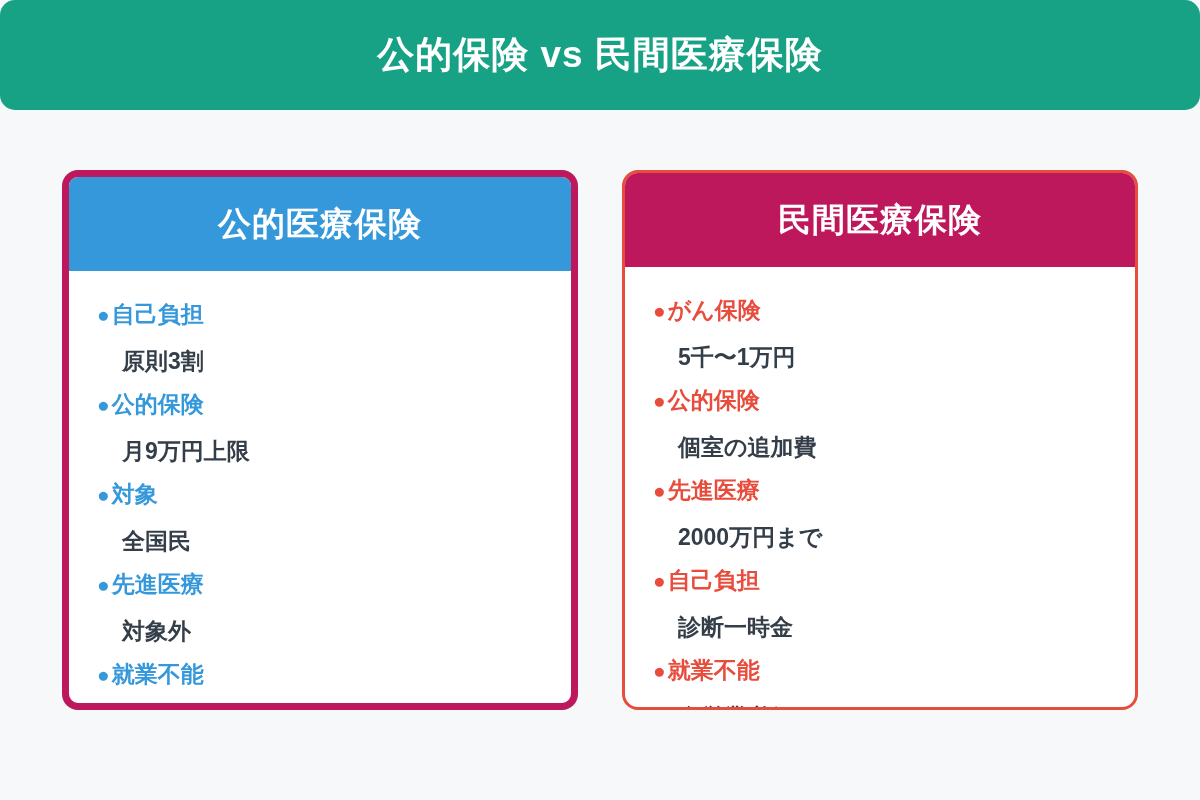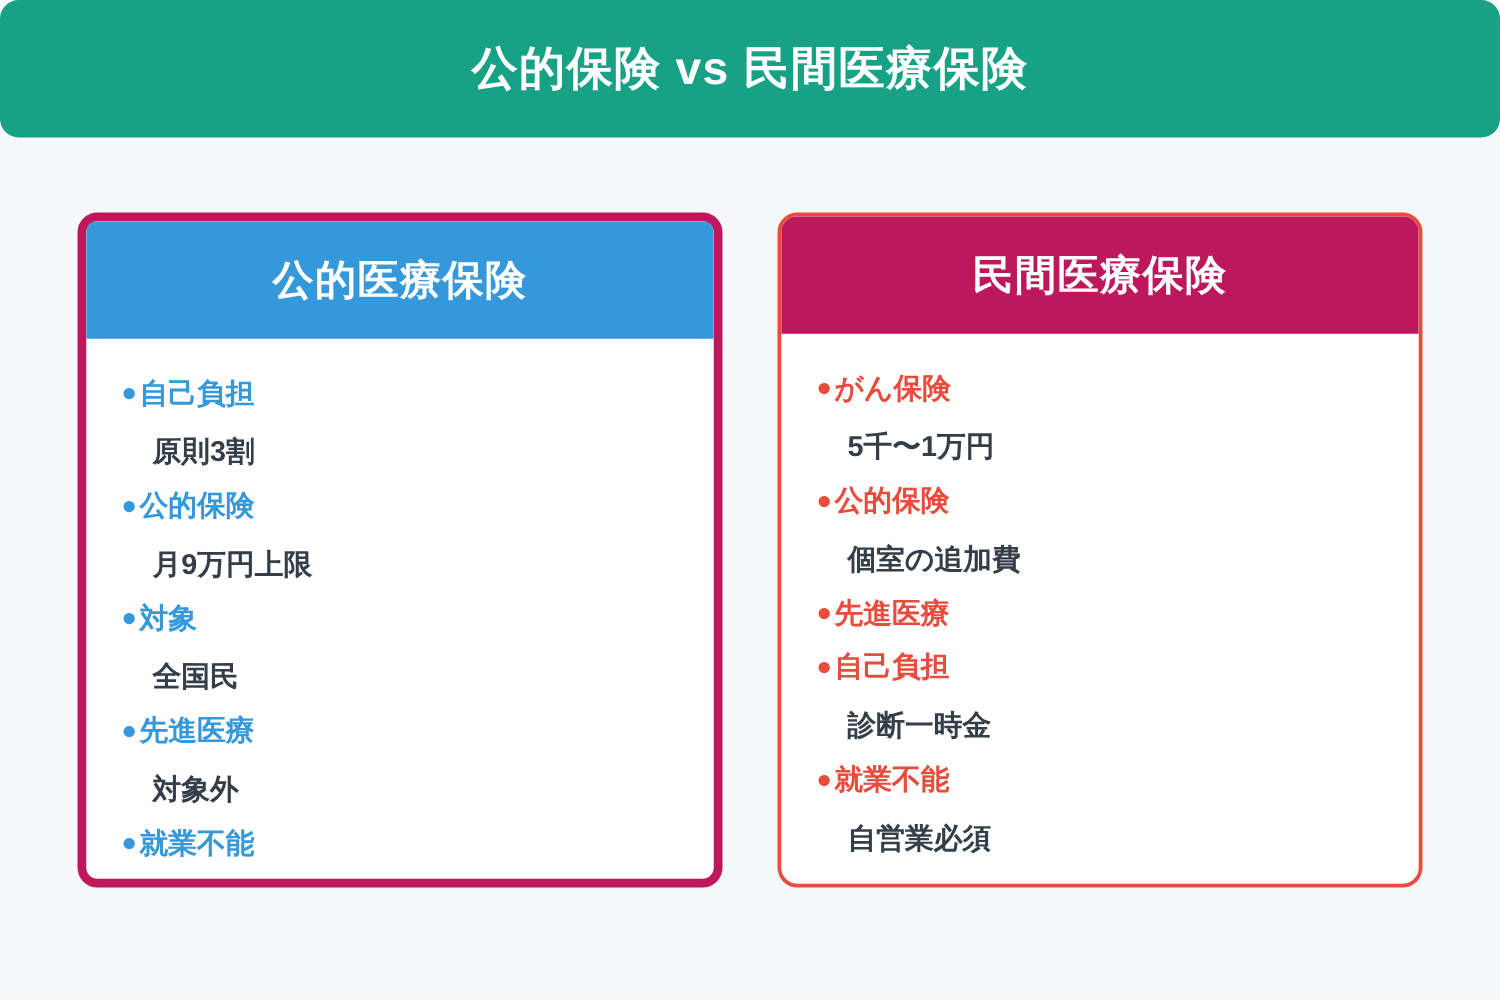--- a/index.html
+++ b/index.html
@@ -161,20 +161,21 @@
           <span>公的保険</span>
         </div>
         <div class="item-desc">個室の追加費</div>
       </div>
 
       <div class="item">
         <div class="item-label-row">
           <span class="bullet">●</span>
           <span>先進医療</span>
         </div>
+        <div class="item-desc">2000万円まで</div>
       </div>
 
       <div class="item">
         <div class="item-label-row">
           <span class="bullet">●</span>
           <span>自己負担</span>
         </div>
         <div class="item-desc">診断一時金</div>
       </div>
 

